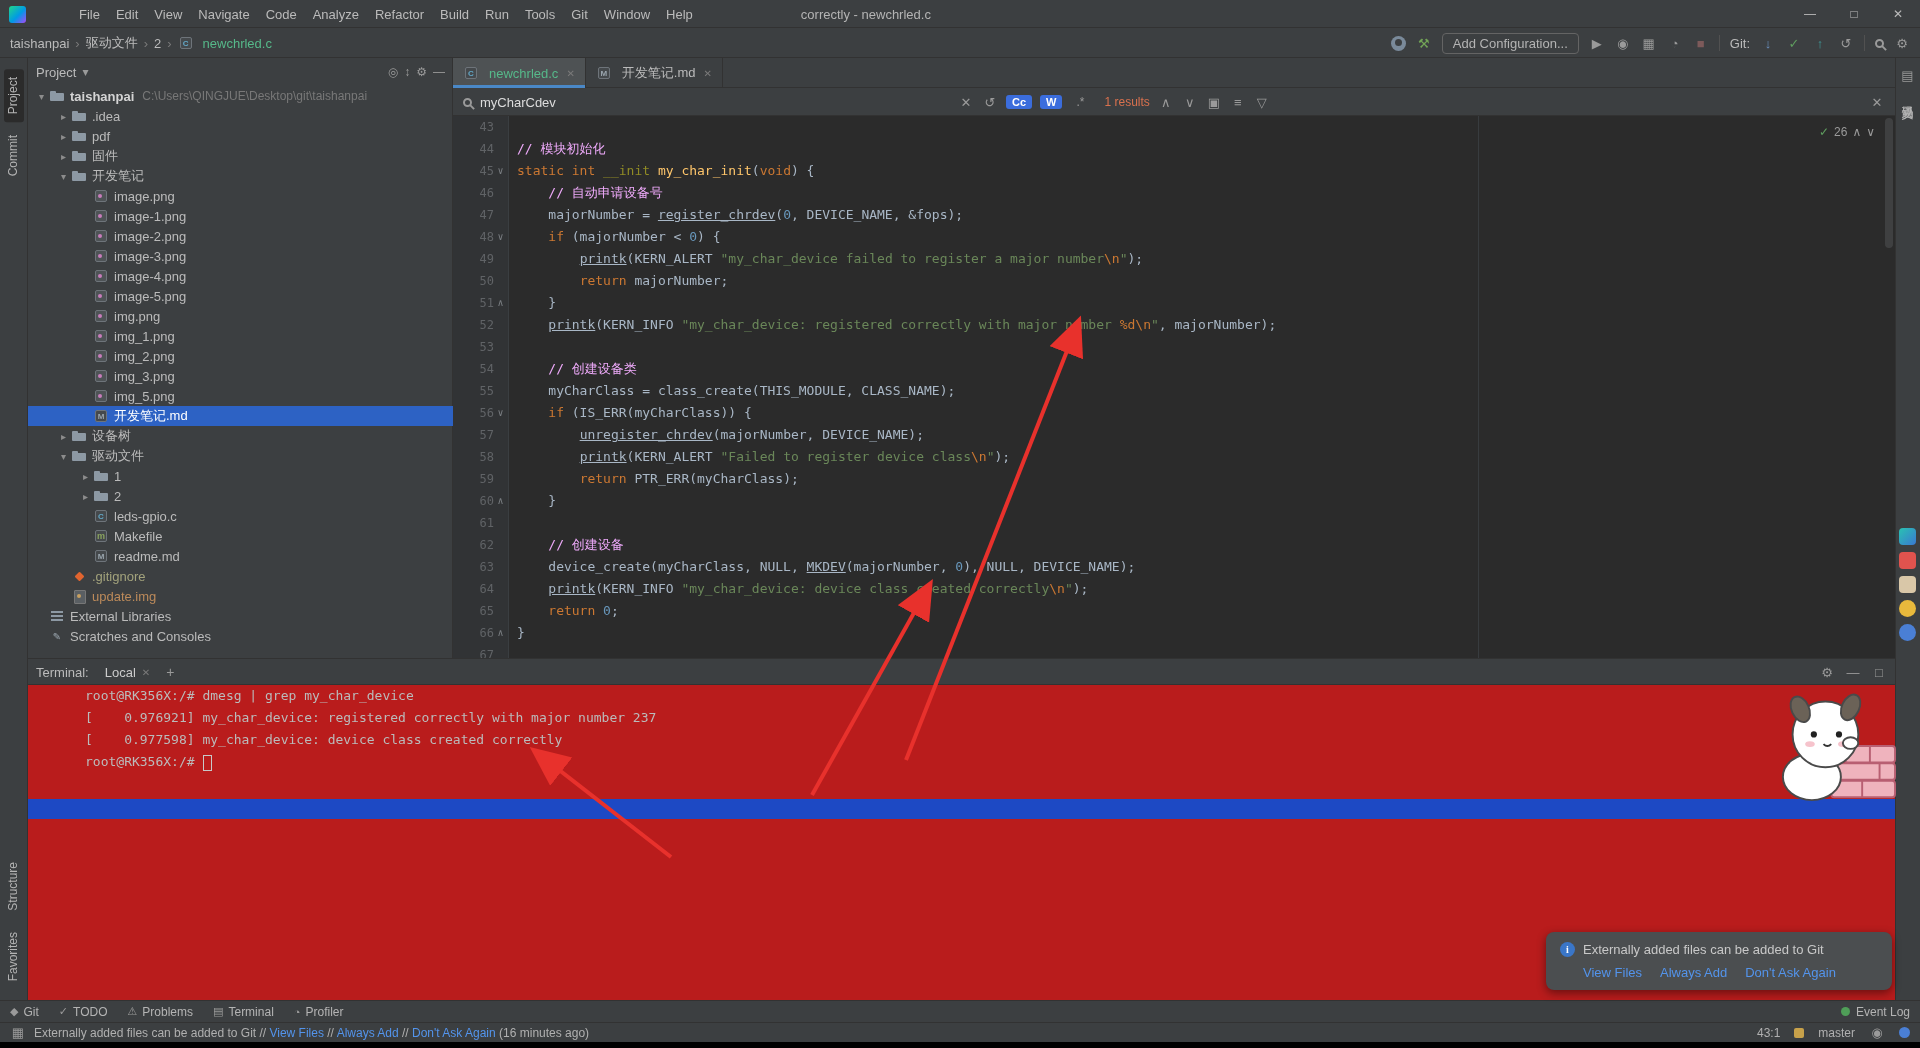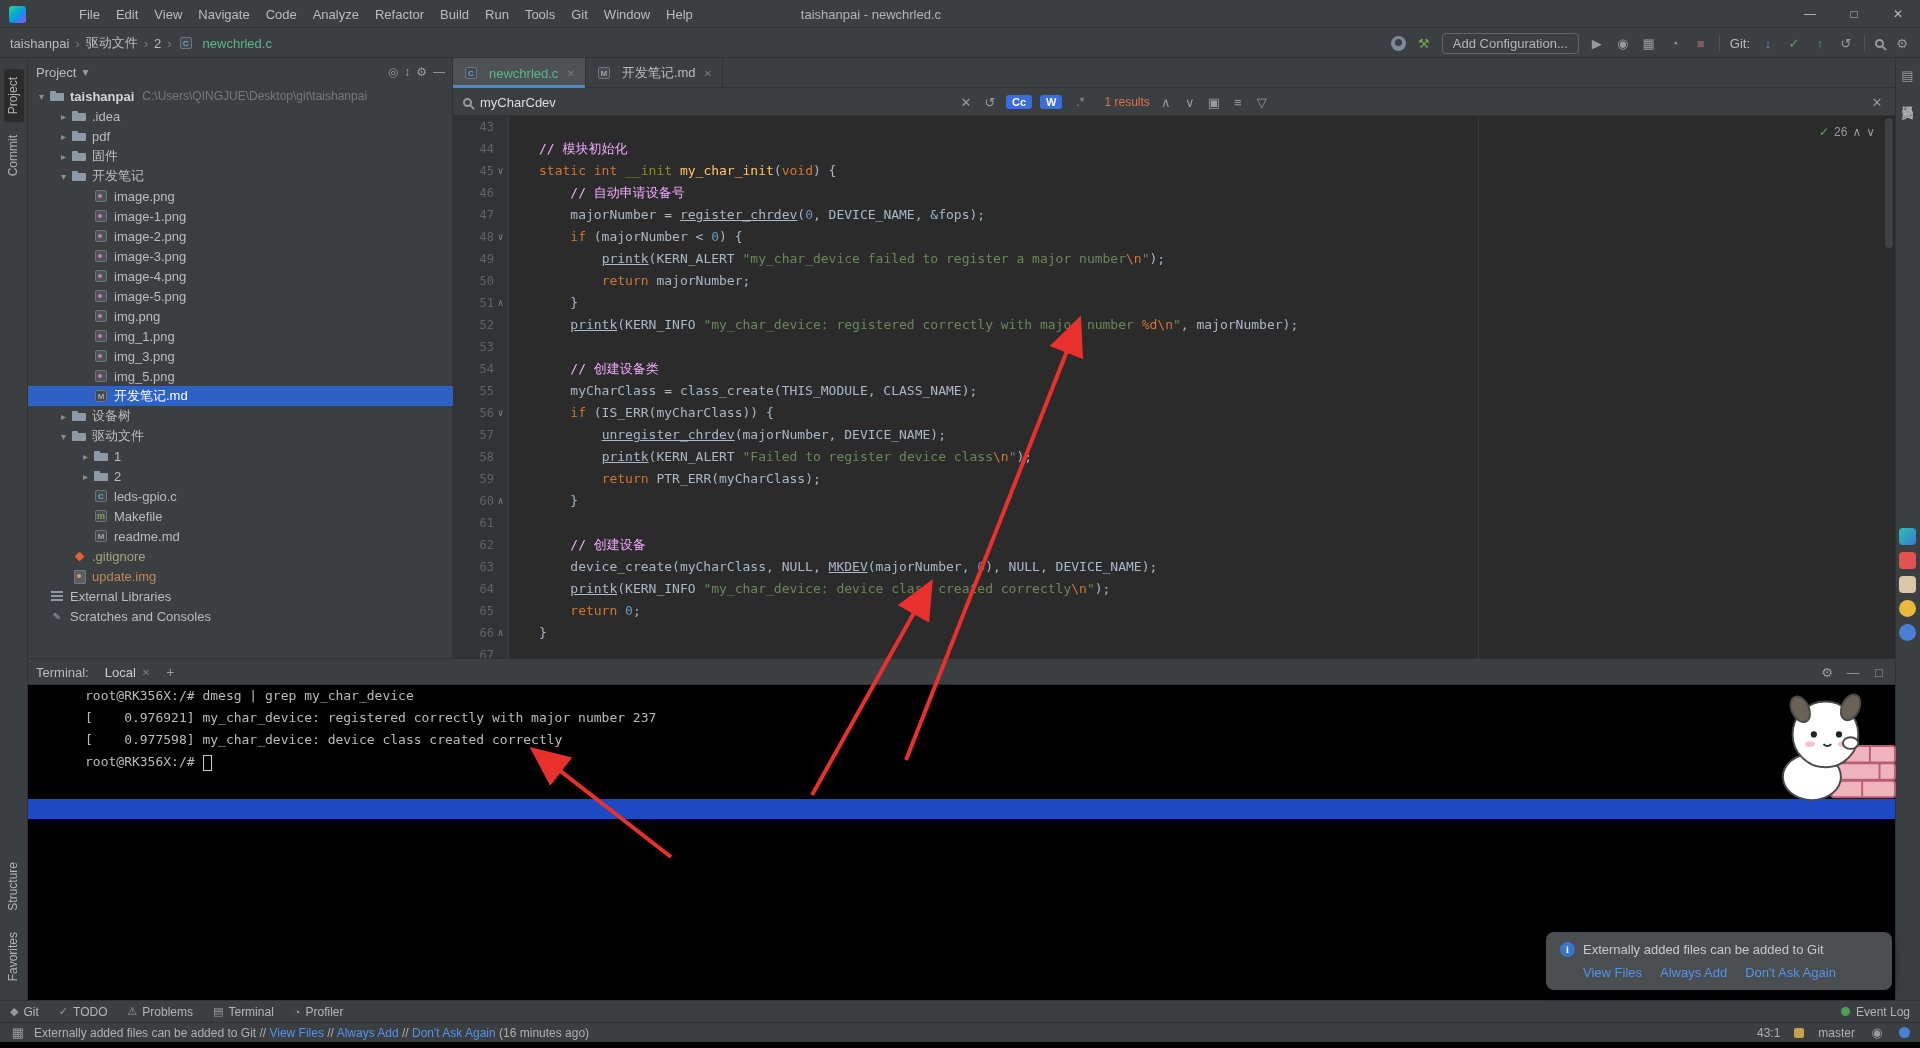--- a/index.html
+++ b/index.html
@@ -97,35 +97,35 @@
   .searchbar{height:28px;background:#3c3f41;display:flex;align-items:center;gap:8px;padding:0 10px;box-shadow:inset 0 -1px 0 #323232;}
   .search-query{color:#ddd;width:470px;}
   .chip{background:#3b6ddd;color:#fff;border-radius:3px;font-size:11px;font-weight:bold;padding:1px 6px;}
   .chip.ghost{background:transparent;color:#9a9a9a;font-weight:normal;font-size:12px;}
   .results{color:#d9714e;font-size:12px;margin-left:6px;}
   .sb-spacer{flex:1;}
   .code-area{flex:1;position:relative;overflow:hidden;font-family:"DejaVu Sans Mono","Liberation Mono",monospace;font-size:13px;line-height:22px;}
   .gutter-bg{position:absolute;left:0;top:0;bottom:0;width:56px;background:#313335;border-right:1px solid #3a3e41;}
   .guide{position:absolute;top:0;bottom:0;left:1025px;width:1px;background:#383c3f;}
   .code-rows{position:absolute;inset:0;display:flex;flex-direction:column;}
-  .code-row{display:flex;height:22px;flex:0 0 22px;gap:22px;}
+  .code-row{display:flex;height:22px;flex:0 0 22px;}
   .gutter-cell{width:56px;flex:0 0 56px;display:flex;justify-content:flex-end;align-items:center;padding-right:2px;color:#606366;font-size:12px;}
   .lnum{min-width:24px;text-align:right;}
   .fold{width:13px;color:#7a7e82;font-size:10px;text-align:center;}
   .code-text{white-space:pre;padding-left:8px;color:#a9b7c6;}
   .seg.pl{color:#a9b7c6;} .seg.kw{color:#cc7832;} .seg.str{color:#6a8759;} .seg.cmt{color:#f0abfc;}
   .seg.num{color:#6897bb;} .seg.fn{color:#ffc66b;} .seg.macro{color:#908b25;} .seg.esc{color:#cc7832;}
   .seg.ul{color:#a9b7c6;text-decoration:underline;}
   .inspect-widget{position:absolute;top:4px;right:16px;display:flex;align-items:center;gap:5px;background:#2b2b2b;padding:1px 4px;font-size:12px;color:#9a9a9a;font-family:"Liberation Sans",sans-serif;}
   .inspect-check{color:#5f9e5f;}
   .vscroll{position:absolute;right:1px;top:0;bottom:0;width:10px;}
   .vthumb{margin:2px 1px;height:130px;background:#595b5d;opacity:.45;border-radius:5px;}
 
   
-  .terminal{height:342px;background:#000000;border-top:1px solid #323232;display:flex;flex-direction:column;position:relative;}
+  .terminal{height:342px;background:#b91c1c;border-top:1px solid #323232;display:flex;flex-direction:column;position:relative;}
   .term-header{height:26px;background:#3c3f41;display:flex;align-items:center;padding:0 8px;gap:10px;box-shadow:inset 0 -1px 0 #323232;flex:0 0 26px;}
   .term-tab{display:flex;align-items:center;gap:6px;color:#ccc;padding:0 6px;height:100%;}
   .term-x{color:#7a7a7a;font-size:10px;}
   .term-plus{color:#9a9a9a;font-size:14px;}
   .term-header .spacer{flex:1;}
   .term-body{flex:1;padding-left:20px;font-family:"DejaVu Sans Mono","Liberation Mono",monospace;font-size:13px;line-height:22px;color:#bbbbbb;position:relative;}
   .term-line{white-space:pre;height:22px;margin-left:37px;}
   .cursor{display:inline-block;width:9px;height:16px;border:1px solid #c8c8c8;vertical-align:middle;margin-left:1px;}
   .term-selection{position:absolute;left:0;right:0;top:114px;height:20px;background:#1d49c4;}
 
@@ -168,21 +168,21 @@
         <span class="menu-item" data-name="menu-item">Code</span>
         <span class="menu-item" data-name="menu-item">Analyze</span>
         <span class="menu-item" data-name="menu-item">Refactor</span>
         <span class="menu-item" data-name="menu-item">Build</span>
         <span class="menu-item" data-name="menu-item">Run</span>
         <span class="menu-item" data-name="menu-item">Tools</span>
         <span class="menu-item" data-name="menu-item">Git</span>
         <span class="menu-item" data-name="menu-item">Window</span>
         <span class="menu-item" data-name="menu-item">Help</span>
       </div>
-    <div class="title-text" data-name="window-title">taishanpai - newchrled.c</div>
+    <div class="title-text" data-name="window-title">correctly - newchrled.c</div>
     <div class="win-controls" data-name="window-controls">
       <span class="win-btn" data-name="minimize-icon">—</span>
       <span class="win-btn" data-name="maximize-icon">□</span>
       <span class="win-btn" data-name="close-icon">✕</span>
     </div>
   </div>
 
   <div class="navbar" data-name="navigation-bar">
     <div class="breadcrumb" data-name="breadcrumb">
         <span class="bc-item" data-name="breadcrumb-item">
@@ -308,20 +308,25 @@
               </div>
               <div class="tree-row" data-name="tree-node" style="padding-left: 50px;">
                 <span class="chev" data-name="chevron-none-icon"></span>
                 <span class="ic ic-image" data-name="image-icon"></span>
                 <span class="tree-label" data-name="tree-node-label">img.png</span>
               </div>
               <div class="tree-row" data-name="tree-node" style="padding-left: 50px;">
                 <span class="chev" data-name="chevron-none-icon"></span>
                 <span class="ic ic-image" data-name="image-icon"></span>
                 <span class="tree-label" data-name="tree-node-label">img_1.png</span>
+              </div>
+              <div class="tree-row" data-name="tree-node" style="padding-left: 50px;">
+                <span class="chev" data-name="chevron-none-icon"></span>
+                <span class="ic ic-image" data-name="image-icon"></span>
+                <span class="tree-label" data-name="tree-node-label">img_2.png</span>
               </div>
               <div class="tree-row" data-name="tree-node" style="padding-left: 50px;">
                 <span class="chev" data-name="chevron-none-icon"></span>
                 <span class="ic ic-image" data-name="image-icon"></span>
                 <span class="tree-label" data-name="tree-node-label">img_3.png</span>
               </div>
               <div class="tree-row" data-name="tree-node" style="padding-left: 50px;">
                 <span class="chev" data-name="chevron-none-icon"></span>
                 <span class="ic ic-image" data-name="image-icon"></span>
                 <span class="tree-label" data-name="tree-node-label">img_5.png</span>

